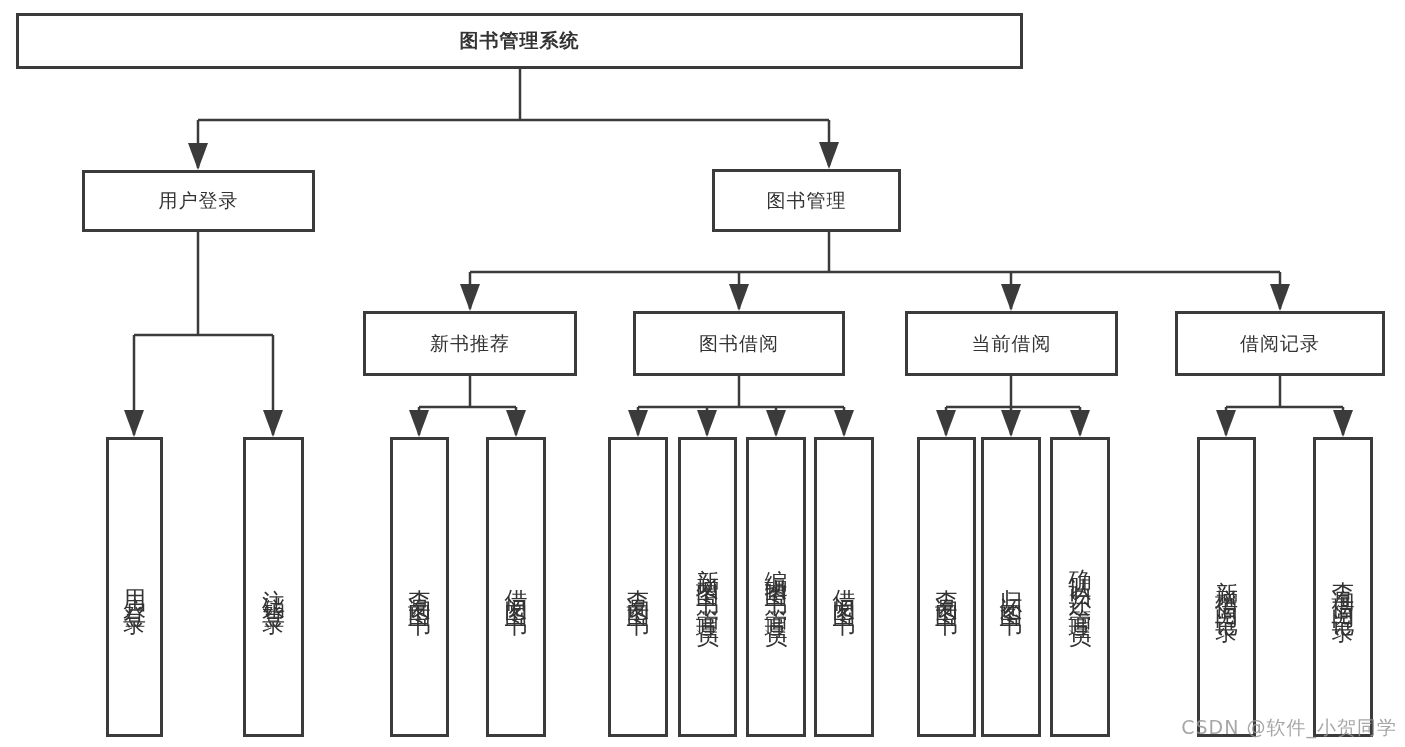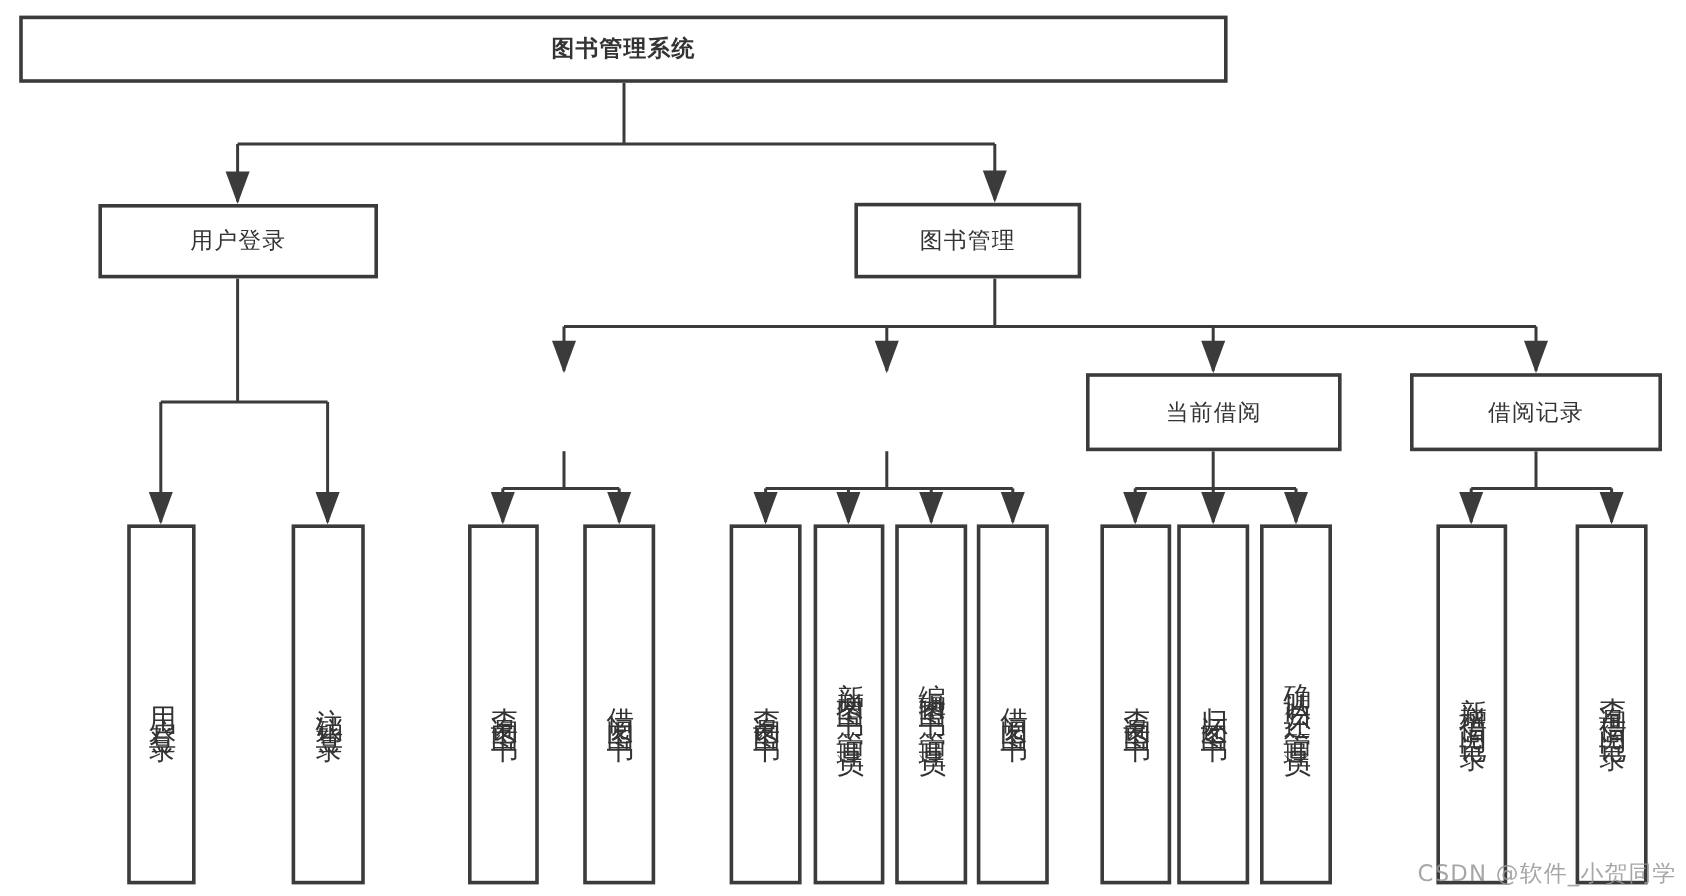--- a/index.html
+++ b/index.html
@@ -120,20 +120,26 @@
     <span>图书管理系统</span>
   </div>
 
   <div class="node hbox" style="left:82px; top:170px; width:233px; height:62px;">
     <span>用户登录</span>
   </div>
   <div class="node hbox" style="left:712px; top:169px; width:189px; height:63px;">
     <span>图书管理</span>
   </div>
 
+  <div class="node hbox" style="left:363px; top:311px; width:214px; height:65px;">
+    <span>新书推荐</span>
+  </div>
+  <div class="node hbox" style="left:633px; top:311px; width:212px; height:65px;">
+    <span>图书借阅</span>
+  </div>
   <div class="node hbox" style="left:905px; top:311px; width:213px; height:65px;">
     <span>当前借阅</span>
   </div>
   <div class="node hbox" style="left:1175px; top:311px; width:210px; height:65px;">
     <span>借阅记录</span>
   </div>
 
   <div class="node vbox" style="left:106px; width:57px;">
     <span class="vtext">用户登录</span>
   </div>

